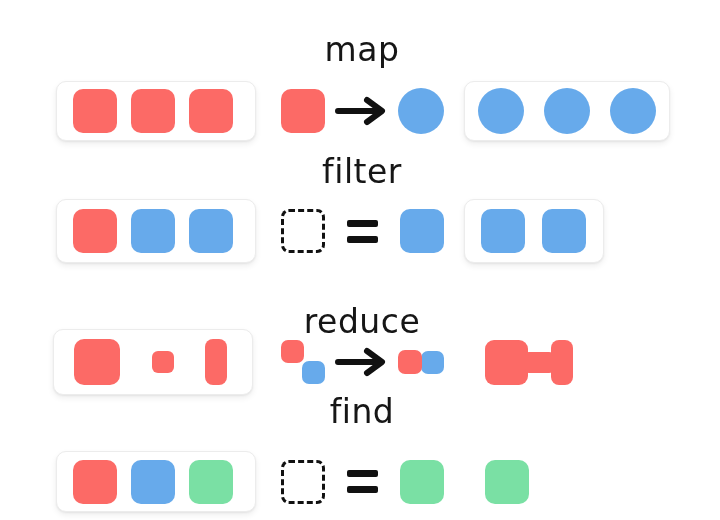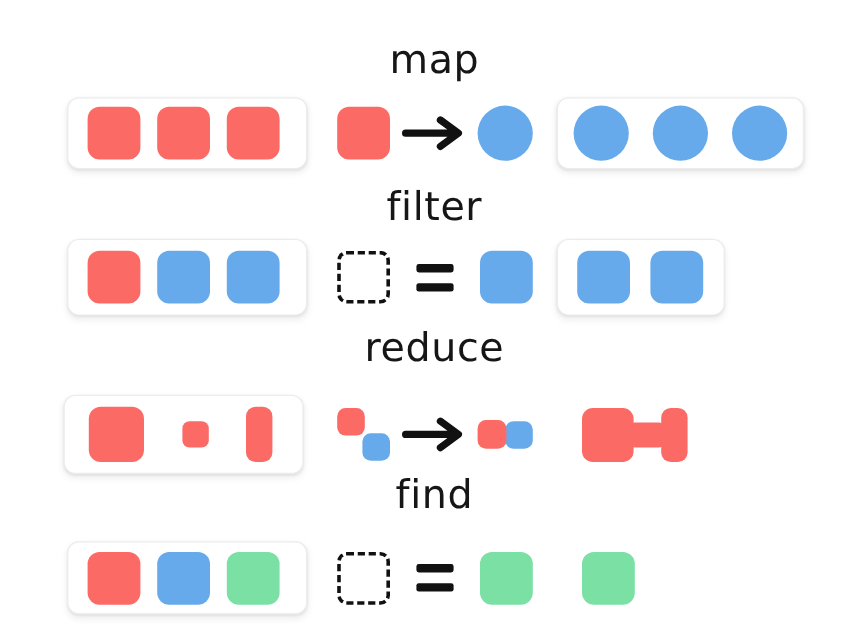--- a/index.html
+++ b/index.html
@@ -14,21 +14,21 @@
   }
   .zone{position:absolute;display:flex;align-items:center;}
   .card{
     background:var(--card_bg);border:1px solid var(--card_border);border-radius:10px;
     box-shadow:0 3px 6px rgba(0,0,0,.07),0 1px 2px rgba(0,0,0,.06);
     padding:0 16px;gap:14px;box-sizing:border-box;
   }
   
   .r0 .title{top:12px}   .r0 .zone{top:61px;height:60px}
   .r1 .title{top:134px}  .r1 .zone{top:179px;height:64px}
-  .r2 .title{top:252px}  .r2 .zone{top:309px;height:66px}
+  .r2 .title{top:284px}  .r2 .zone{top:309px;height:66px}
   .r3 .title{top:374px}  .r3 .zone{top:431px;height:61px}
   
   .zone.input{left:56px;width:200px;}
   .r2 .zone.input{left:53px;justify-content:space-between;padding:0 25px 0 20px;gap:0;}
   .zone.middle{left:281px;width:163px;justify-content:space-between;}
   .zone.output{left:464px;}
   .r0 .zone.output{width:206px;justify-content:center;gap:20px;}
   .r1 .zone.output{width:140px;gap:17px;}
   .r2 .zone.output,.r3 .zone.output{left:485px;width:120px;}
   

